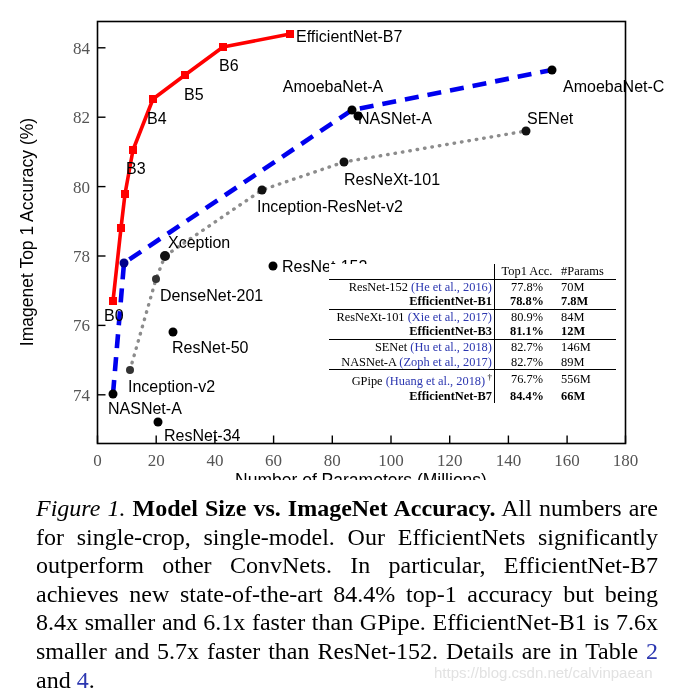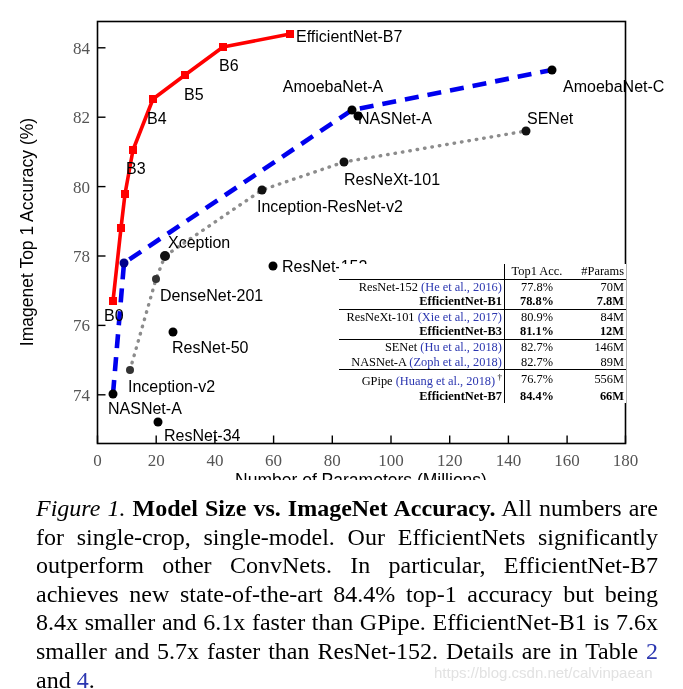--- a/index.html
+++ b/index.html
@@ -22,30 +22,30 @@
     font-family:"Liberation Sans", sans-serif;
     font-size:17.5px;fill:#000000;
   }
   .pt-label{
     font-family:"Liberation Sans", sans-serif;
     font-size:16px;fill:#000000;
   }
 
   
   #perf-table{
-    position:absolute;left:339px;top:264px;width:287px;
+    position:absolute;left:329px;top:264px;width:287px;
     font-family:"Liberation Serif", serif;
     font-size:12.4px;color:#000;
     background:#ffffff;
   }
   #perf-table table{border-collapse:collapse;width:100%;}
   #perf-table td{padding:0 2px;line-height:14.6px;white-space:nowrap;}
   .c-model{text-align:right;width:162px;border-right:1px solid #000;}
   .c-acc{text-align:center;width:62px;}
-  .c-par{text-align:right;width:55px;padding-right:4px;}
+  .c-par{text-align:left;width:55px;padding-right:4px;}
   .hdr td{padding-bottom:1px;}
   .rule-top td{border-top:1px solid #000;}
   .bold{font-weight:bold;}
   .cite{color:#2b36b0;}
   .foot{font-size:12px;padding-left:14px;}
   .foot-row td{border-top:1px solid #000;padding-top:1px;}
   .dag{vertical-align:super;font-size:9px;}
 
   
   #caption{
@@ -211,21 +211,21 @@
           <td class="c-acc">81.1%</td>
           <td class="c-par">12M</td>
         </tr>
 
         <tr class="rule-top">
           <td class="c-model"><span>SENet </span><span class="cite">(Hu et al., 2018)</span></td>
           <td class="c-acc">82.7%</td>
           <td class="c-par">146M</td>
         </tr>
         <tr>
-          <td class="c-model"><span>NASNet-A </span><span class="cite">(Zoph et al., 2018)</span></td>
+          <td class="c-model"><span>NASNet-A </span><span class="cite">(Zoph et al., 2017)</span></td>
           <td class="c-acc">82.7%</td>
           <td class="c-par">89M</td>
         </tr>
 
         <tr class="rule-top">
           <td class="c-model"><span>GPipe </span><span class="cite">(Huang et al., 2018)</span><span class="dag"> †</span></td>
           <td class="c-acc">76.7%</td>
           <td class="c-par">556M</td>
         </tr>
         <tr class="bold">

